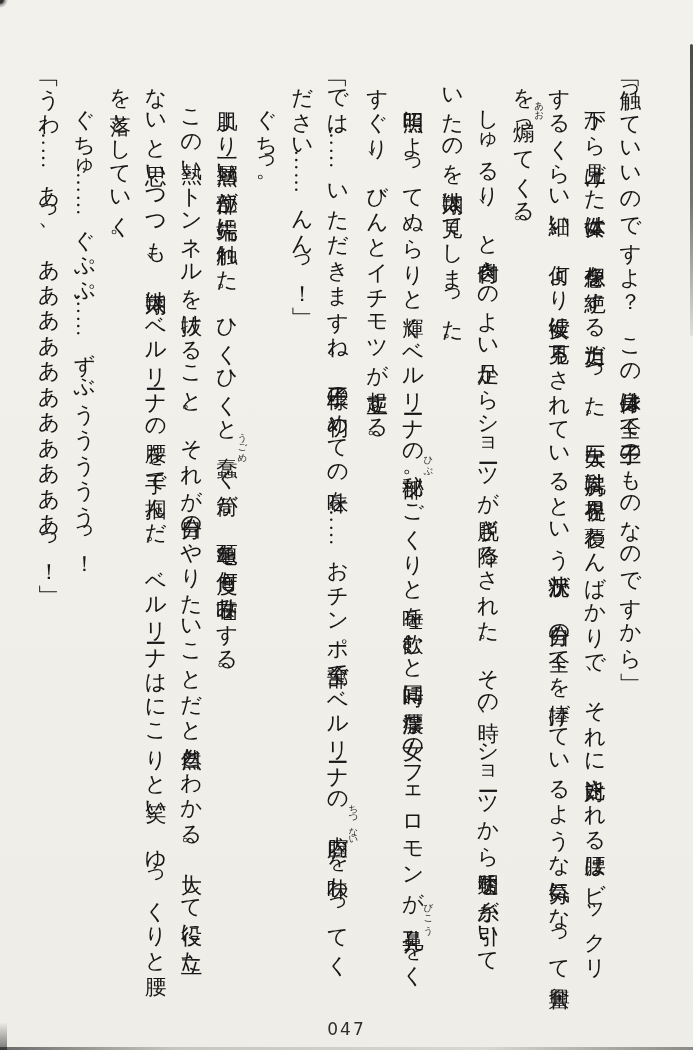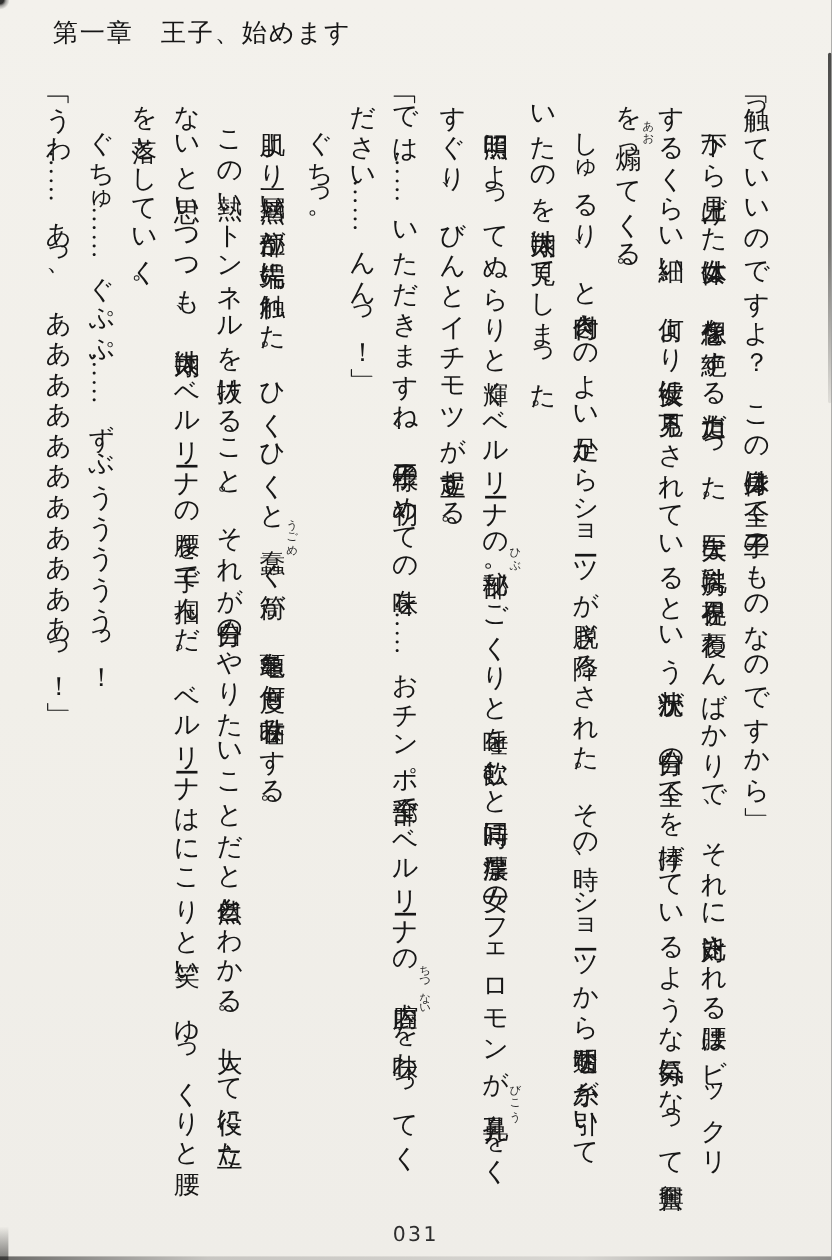--- a/index.html
+++ b/index.html
@@ -61,35 +61,34 @@
   .artifact-corner-bl{
     position:absolute;bottom:0;left:0;width:7px;height:28px;
     background:linear-gradient(0deg,rgba(18,18,18,.55) 0%,rgba(18,18,18,0) 100%);
   }
 </style>
 </head>
 <body>
 
 <div class="page">
 
-  <div class="chapter-header">第一章　王子、始めます</div>
 
   <div class="body-text">
       <p class="para">「触っていいのですよ？　この身体は全て王子のものなのですから」</p>
       <p class="para indent">下から見上げた女体は、想像を絶する迫力だった。巨大な乳房は視界を覆わんばかりで、それに対比される腰はビックリするくらい細い。何より彼女に見下ろされているという状況が、自分の全てを捧げているような気分になって興奮を<ruby>煽<rt>あお</rt></ruby>ってくる。</p>
       <p class="para indent">しゅるり、と肉付きのよい足からショーツが脱ぎ降ろされた。その時、ショーツから透明な糸が引いていたのを翔太は見てしまった。</p>
       <p class="para indent">照明によってぬらりと輝くベルリーナの<ruby>秘部<rt>ひぶ</rt></ruby>。ごくりと唾を飲むと同時に濃厚な女のフェロモンが<ruby>鼻孔<rt>びこう</rt></ruby>をくすぐり、びんとイチモツが起立する。</p>
       <p class="para">「では……いただきますね。王子様の初めての味を……おチンポ全部でベルリーナの<ruby>膣内<rt>ちつない</rt></ruby>を味わってください……んんっ！」</p>
       <p class="para indent">ぐちっ。</p>
       <p class="para indent">肌より一層熱い部位が先端に触れた。ひくひくと<ruby>蠢<rt>うごめ</rt></ruby>く筒が、亀頭を何度も甘噛みする。</p>
       <p class="para indent">この熱いトンネルを抜けること。それが自分のやりたいことだと自然とわかる。大して役に立たないと思いつつも、翔太はベルリーナの腰を手で掴んだ。ベルリーナはにこりと笑い、ゆっくりと腰を落としていく。</p>
       <p class="para indent">ぐちゅ……ぐぷぷ……ずぶうううううっ！</p>
       <p class="para">「うわ……あっ、あああああああああああっ！」</p>
     </div>
 
-  <div class="page-number">031</div>
+  <div class="page-number">047</div>
 
   <div class="artifact-corner-tl"></div>
   <div class="artifact-right-edge"></div>
   <div class="artifact-bottom-edge"></div>
   <div class="artifact-corner-bl"></div>
 
 </div>
 
 </body></html>

